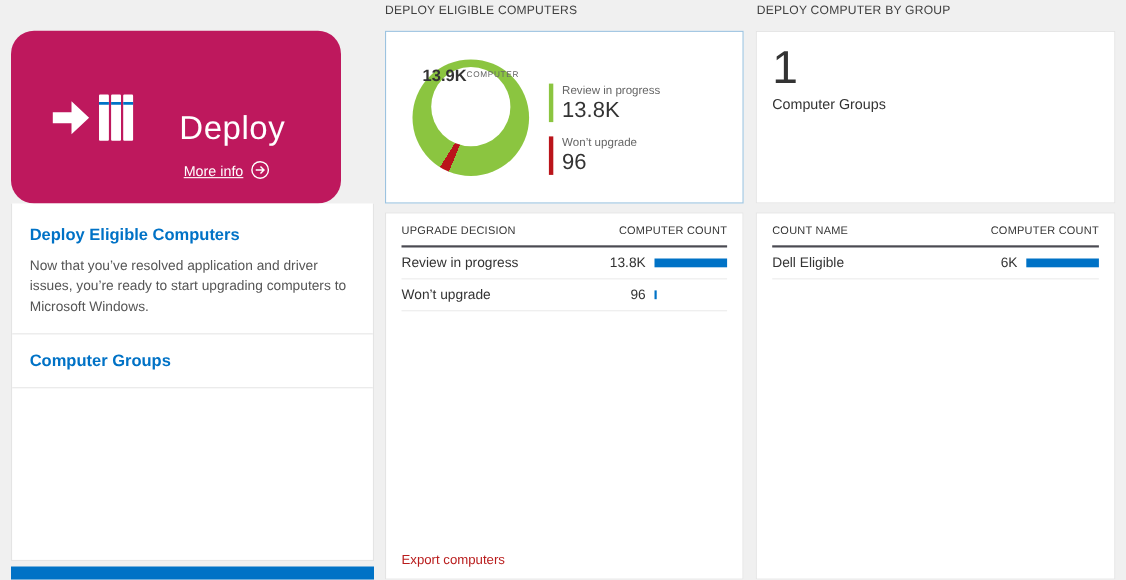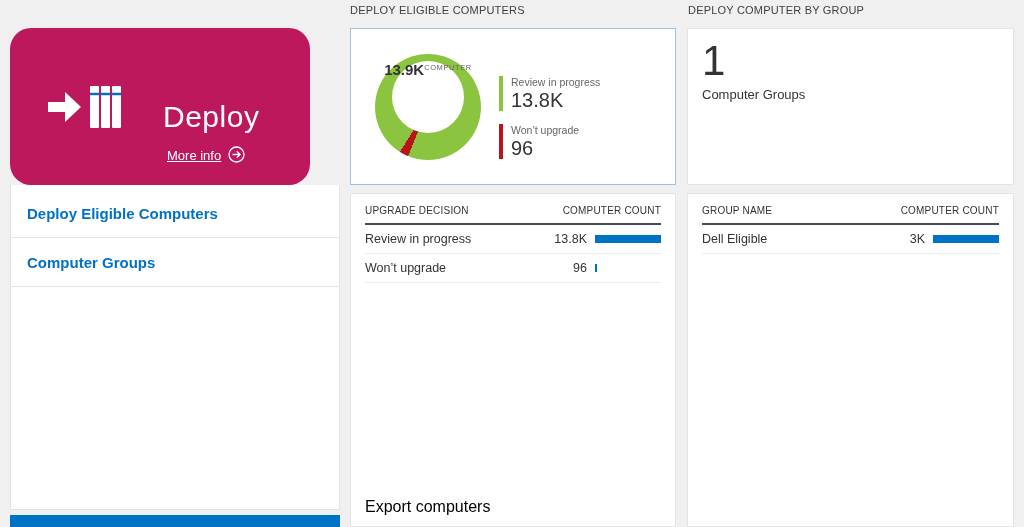--- a/index.html
+++ b/index.html
@@ -110,21 +110,21 @@
     font-size: 12.5px; color: #333;
     cursor: pointer;
   }
   .row-label { flex: 1; }
   .row-value { text-align: right; margin-right: 8px; min-width: 38px; }
   .row-bar-wrap { width: 66px; height: 8px; display: flex; }
   .row-bar { height: 8px; }
 
   .export-link {
     position: absolute; left: 14px; bottom: 10px;
-    font-size: 16px; color: #000000; cursor: pointer;
+    font-size: 12px; color: #b91c1c; cursor: pointer;
   }
 
   
   .count-tile {
     position: absolute;
     left: 687px; top: 28px; width: 327px; height: 157px;
     background: #fff; border: 1px solid #e4e4e4;
     padding: 8px 14px;
     cursor: pointer;
   }
@@ -160,20 +160,21 @@
       <svg width="17" height="17" viewBox="0 0 17 17">
         <circle cx="8.5" cy="8.5" r="7.5" fill="none" stroke="#ffffff" stroke-width="1.3"></circle>
         <path d="M4.5 8.5 h7 M8.8 5.3 l3.2 3.2 -3.2 3.2" fill="none" stroke="#ffffff" stroke-width="1.3"></path>
       </svg>
     </span>
   </div>
 </div>
 
 <div class="left-content">
   <div class="sec-heading">Deploy Eligible Computers</div>
+  <p>Now that you’ve resolved application and driver issues, you’re ready to start upgrading computers to Microsoft Windows.</p>
   <div class="divider"></div>
   <div class="sec-heading">Computer Groups</div>
   <div class="divider"></div>
 </div>
 
 <div class="left-footer-bar"></div>
 
 <div class="donut-tile">
   <div class="donut" style="background: conic-gradient(rgb(139, 197, 64) 0deg, rgb(139, 197, 64) 202deg, rgb(186, 20, 26) 202deg, rgb(186, 20, 26) 212deg, rgb(139, 197, 64) 212deg, rgb(139, 197, 64) 360deg);">
     <div class="donut-hole">
@@ -221,23 +222,23 @@
   <div class="export-link">Export computers</div>
 </div>
 
 <div class="count-tile">
   <div class="count-value">1</div>
   <div class="count-label">Computer Groups</div>
 </div>
 
 <div class="table-panel right">
   <div class="tbl-header">
-    <span>GROUP NAME</span>
+    <span>COUNT NAME</span>
     <span>COMPUTER COUNT</span>
   </div>
   <div class="tbl-row">
     <span class="row-label">Dell Eligible</span>
-    <span class="row-value">3K</span>
+    <span class="row-value">6K</span>
     <span class="row-bar-wrap">
       <span class="row-bar" style="width: 100%; background-color: rgb(0, 114, 198);"></span>
     </span>
   </div>
 </div>
 
 </body></html>

